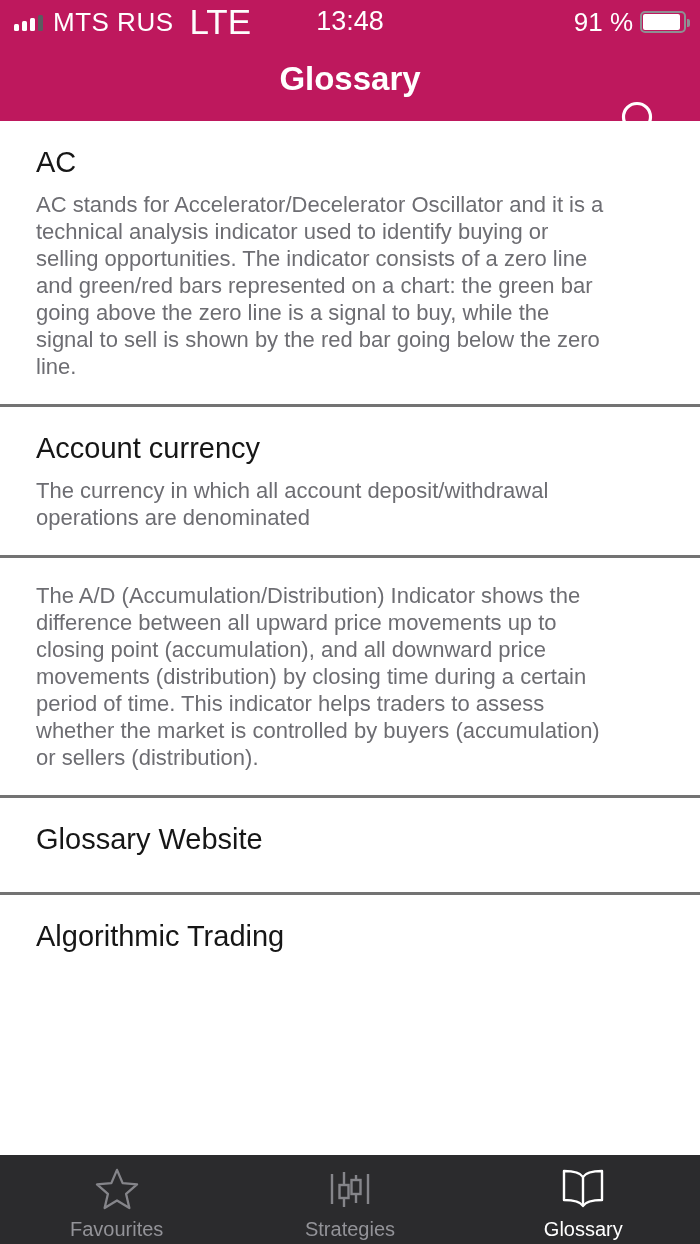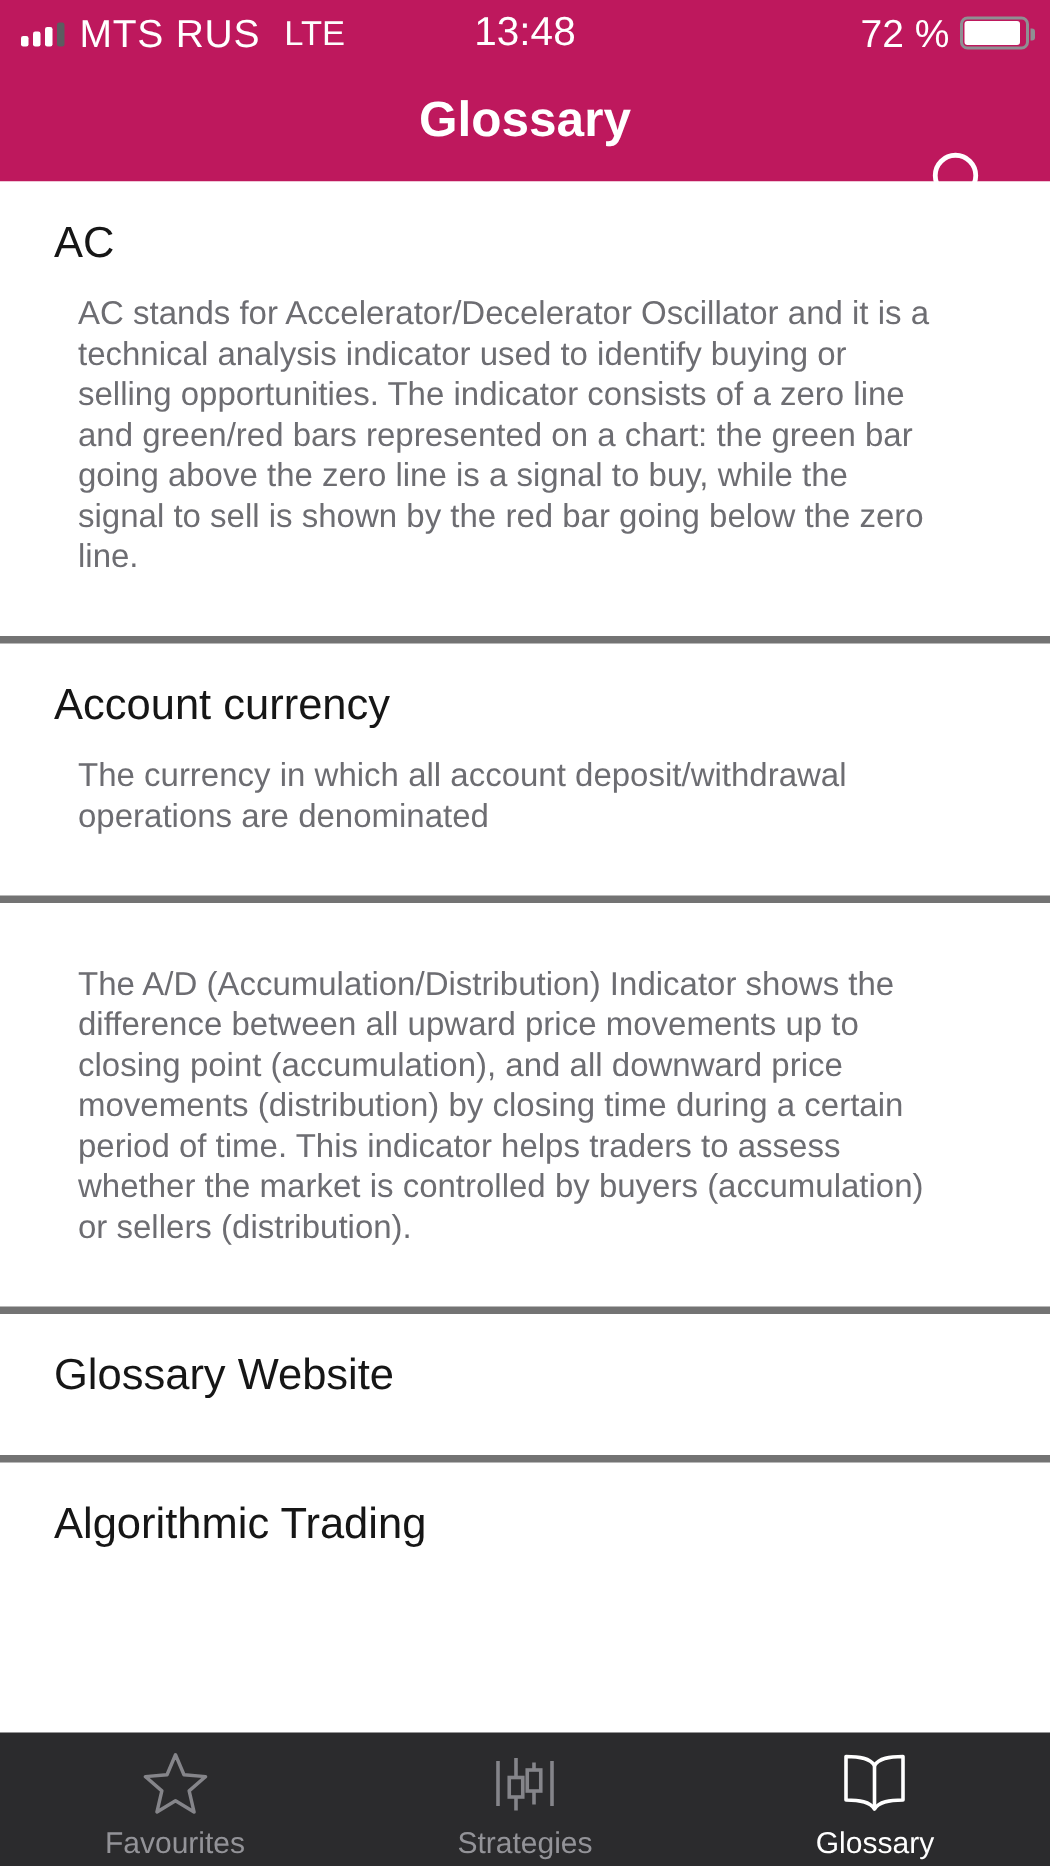--- a/index.html
+++ b/index.html
@@ -11,36 +11,36 @@
   }
   
   .topbar{position:absolute;top:0;left:0;right:0;height:121px;background:#be185d;color:#fff;}
   .statusbar{position:relative;height:40px;display:flex;align-items:center;padding:4px 14px 0 14px;box-sizing:border-box;}
   .sb-left{display:flex;align-items:center;gap:10px;}
   .signal{display:flex;align-items:flex-end;gap:3px;height:17px;}
   .signal .bar{width:5px;background:#ffffff;border-radius:1.5px;}
   .signal .b1{height:7px;} .signal .b2{height:10px;} .signal .b3{height:13px;}
   .signal .b4{height:16px;background:#5c5c60;}
   .sb-carrier{font-size:26px;color:#fff;letter-spacing:.5px;}
-  .sb-lte{font-size:23px;color:#fdfdfd;margin-left:6px;}
+  .sb-lte{font-size:35px;color:#fdfdfd;margin-left:6px;}
   .sb-time{position:absolute;left:0;right:0;top:6px;text-align:center;font-size:27px;font-weight:400;color:#fff;}
   .sb-right{margin-left:auto;display:flex;align-items:center;gap:7px;}
   .sb-batt-pct{font-size:26px;color:#fff;}
   .battery{position:relative;width:46px;height:22px;border:2px solid #8f8f93;border-radius:5px;display:flex;align-items:center;padding:1px;box-sizing:border-box;}
   .battery .fill{height:100%;width:92%;background:#ffffff;border-radius:2px;}
   .battery .nub{position:absolute;right:-6px;top:6px;width:3px;height:8px;background:#8f8f93;border-radius:0 2px 2px 0;}
   .navbar{position:relative;height:81px;}
   .nav-title{position:absolute;left:0;right:0;top:50%;transform:translateY(-54%);text-align:center;font-size:33px;font-weight:700;color:#ffffff;}
   .search-btn{position:absolute;right:38px;top:58px;width:44px;height:44px;cursor:pointer;background:none;border:none;padding:0;}
   
   .content{position:absolute;top:121px;left:0;width:700px;height:1034px;overflow:hidden;background:#fff;}
-  .entry{padding:24px 34px 24px 36px;border-bottom:5px solid #737373;}
+  .entry{padding:24px 34px 24px 36px;border-bottom:3px solid #737373;}
   .entry:last-child{border-bottom:none;}
   .term{font-size:29px;line-height:34px;color:#161616;margin:0 0 12px 0;font-weight:400;}
-  .definition{font-size:22px;line-height:27px;color:#6d6d72;margin:16px;white-space:pre-line;}
+  .definition{font-size:22px;line-height:27px;color:#6d6d72;margin:0;white-space:pre-line;}
   
   .tabbar{position:absolute;left:0;right:0;bottom:0;height:89px;background:#2b2b2d;display:flex;}
   .tab{flex:1;display:flex;flex-direction:column;align-items:center;padding-top:12px;cursor:pointer;}
   .tab .icon{height:44px;display:flex;align-items:center;justify-content:center;}
   .tab .label{margin-top:7px;font-size:20px;color:#939398;}
   .tab.active .label{color:#ffffff;}
   .tab svg{stroke:#85858a;fill:none;stroke-width:2.4;}
   .tab.active svg{stroke:#ffffff;}
 </style>
 </head>
@@ -55,21 +55,21 @@
           <span class="bar b1"></span>
             <span class="bar b2"></span>
             <span class="bar b3"></span>
             <span class="bar b4"></span>
         </div>
         <span class="sb-carrier">MTS RUS</span>
         <span class="sb-lte">LTE</span>
       </div>
       <div class="sb-time">13:48</div>
       <div class="sb-right">
-        <span class="sb-batt-pct">72 %</span>
+        <span class="sb-batt-pct">91 %</span>
         <span class="battery">
             <span class="fill"></span>
             <span class="nub"></span>
           </span>
       </div>
     </div>
     <div class="navbar">
       <div class="nav-title">Glossary</div>
       <button class="search-btn">
         <span>

